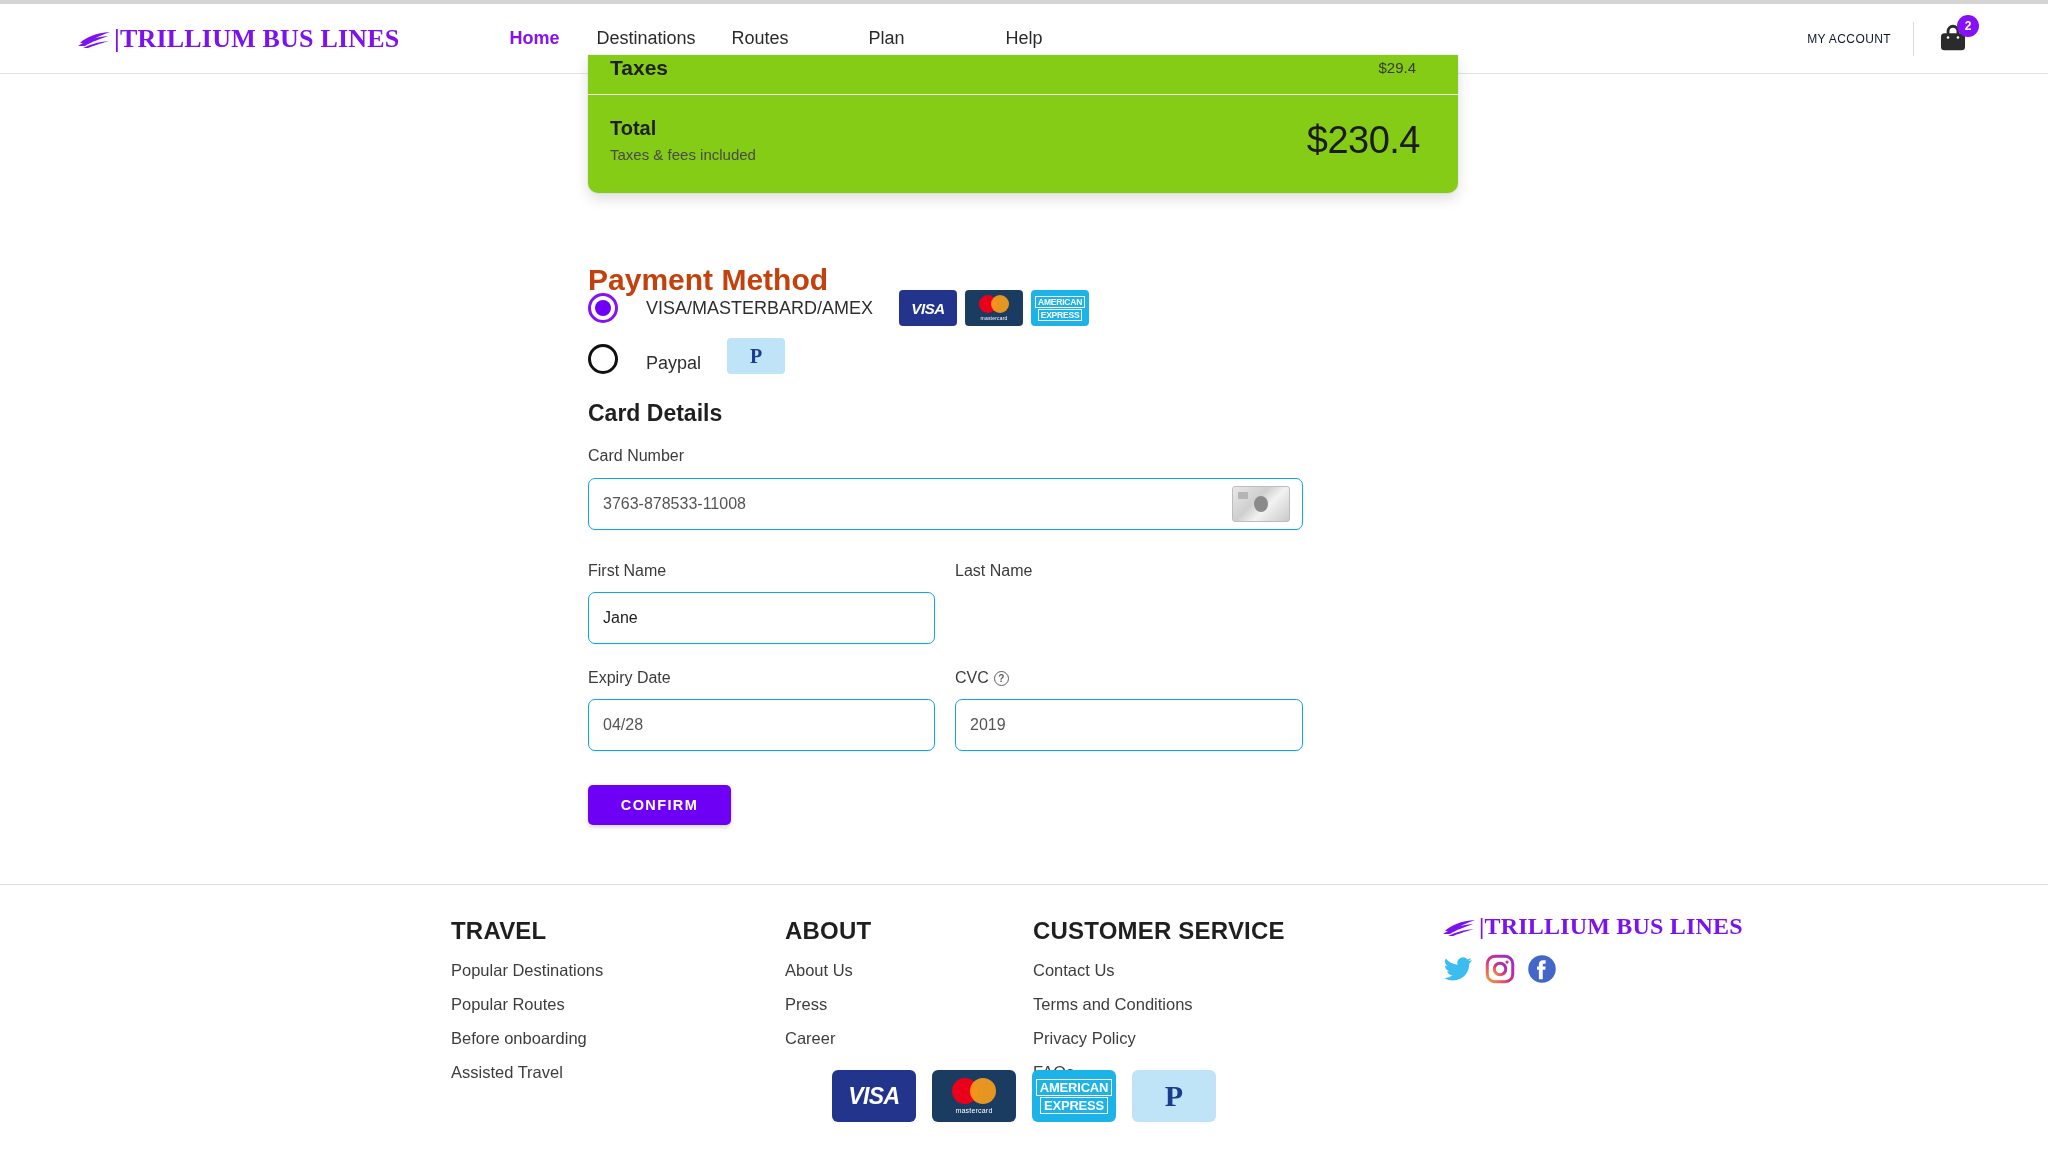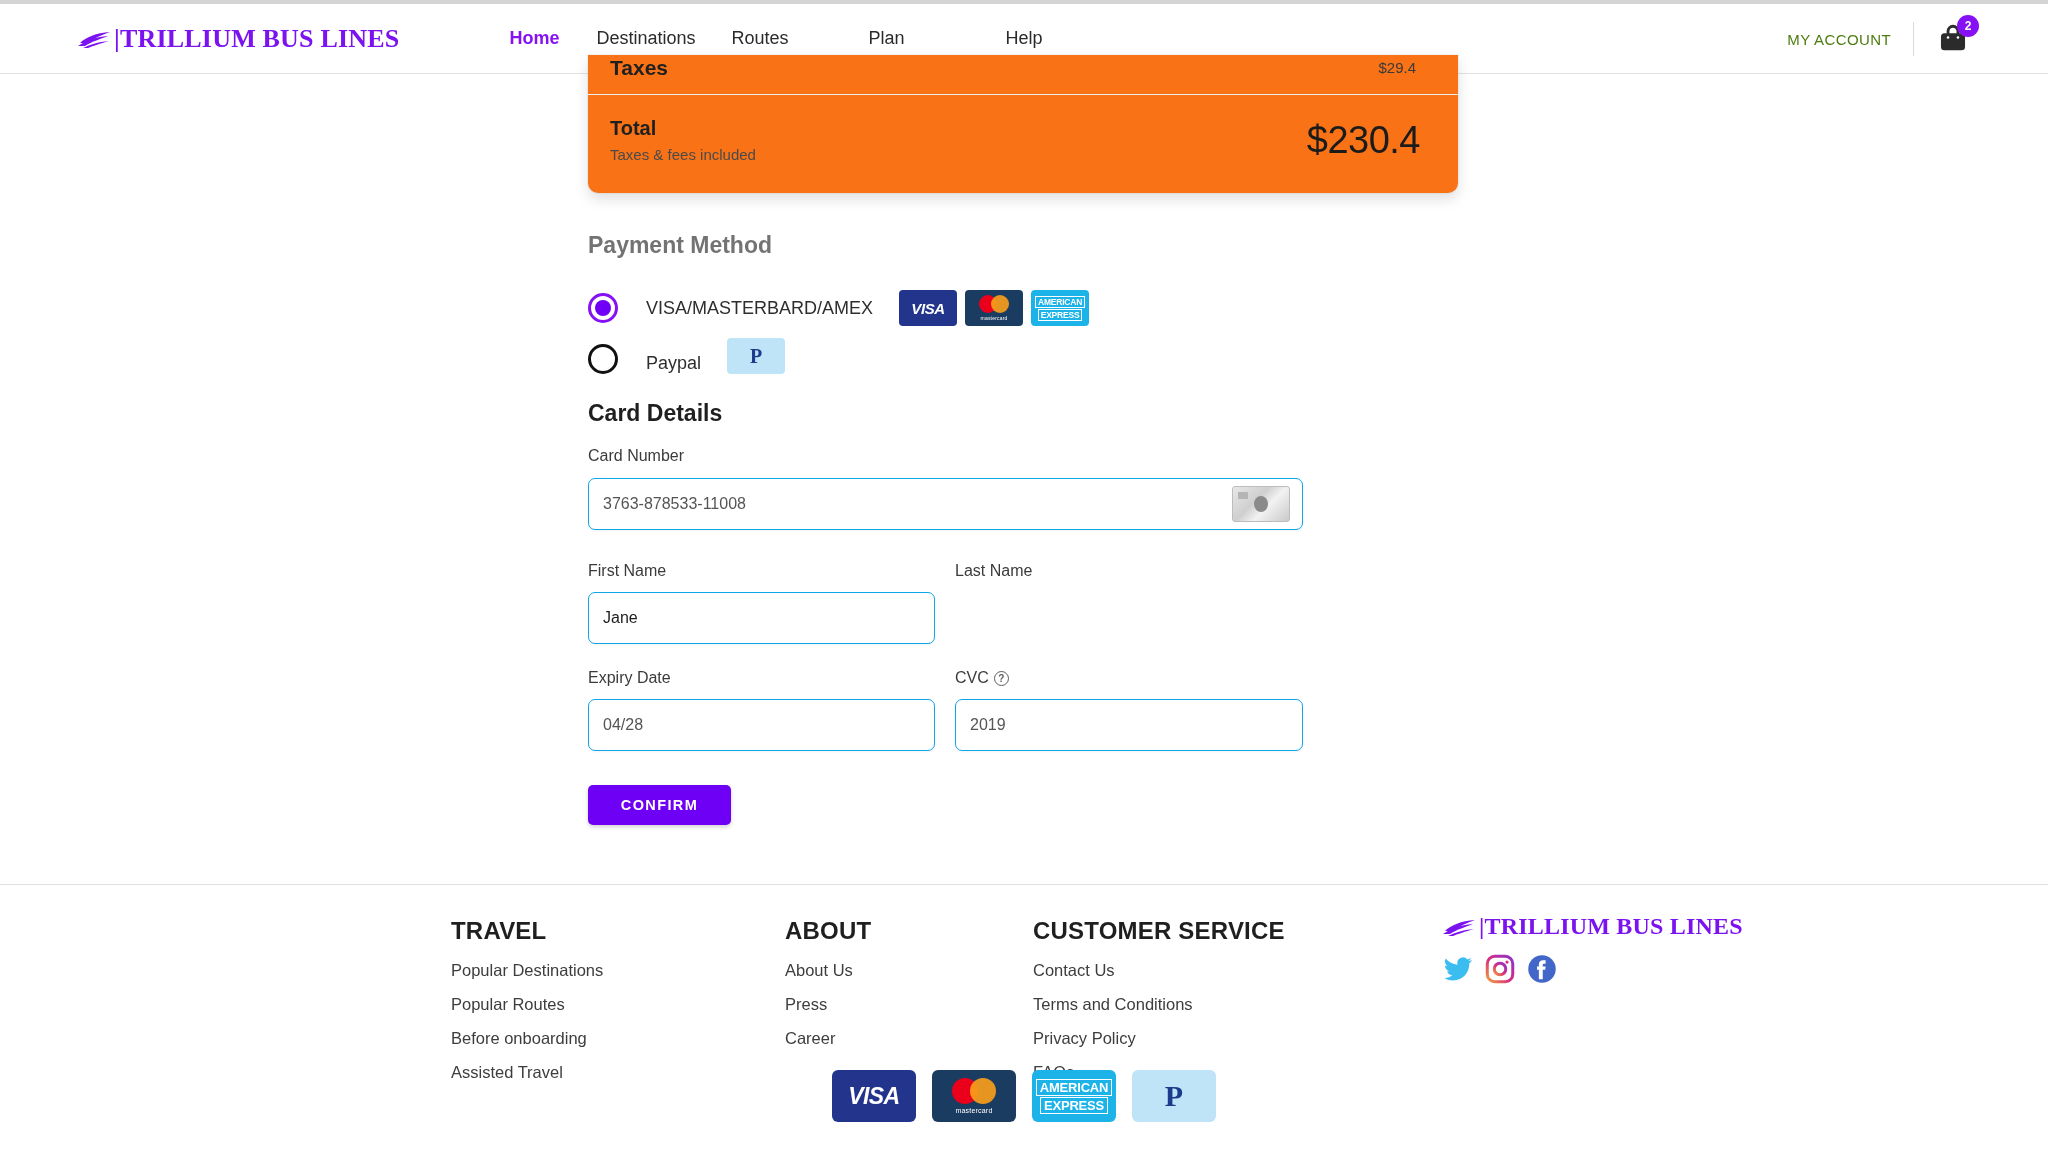--- a/index.html
+++ b/index.html
@@ -38,58 +38,58 @@
   .nav .slot:first-child { width: 87px; }
   .nav .slot:nth-child(2) { width: 135px; }
   .nav .slot:nth-child(3) { width: 137px; }
   .nav .slot:nth-child(4) { width: 137px; }
 
   .header-right {
     position: absolute; right: 78px; top: 0; height: 70px;
     display: flex; align-items: center; gap: 0;
   }
   .my-account {
-    font-size: 15px; color: #4d7c0f; letter-spacing: .4px;
+    font-size: 12px; color: #0f172a; letter-spacing: .4px;
     white-space: nowrap; text-decoration: none;
   }
   .divider-v { width:1px; height: 34px; background:#d9d9d9; margin: 0 22px; }
   .bag-wrap { position: relative; width: 34px; height: 34px; }
   .bag-badge {
     position: absolute; top: -7px; right: -9px;
     width: 22px; height: 22px; border-radius: 50%;
     background: #8711f5; color: #fff;
     font-size: 12px; font-weight: 600;
     display:flex; align-items:center; justify-content:center;
   }
 
   
   .summary-card {
     position: absolute; left: 588px; top: 55px; width: 870px;
-    background: #f97316;
+    background: #84cc16;
     border-radius: 0 0 10px 10px;
     box-shadow: 0 6px 14px rgba(0,0,0,.13), 0 0 0 1px rgba(0,0,0,.035);
   }
   .row-taxes {
     display:flex; justify-content: space-between; align-items:center;
     padding: 0 42px 14px 22px; height: 40px;
     border-bottom: 1px solid #eeeeee;
   }
   .row-taxes .lbl { font-size: 21px; font-weight: 700; color:#1f1f1f; }
   .row-taxes .val { font-size: 15px; color:#3a3a3a; }
   .row-total {
     display:flex; justify-content: space-between; align-items:center;
     padding: 22px 38px 30px 22px;
   }
   .total-left .t1 { font-size: 20px; font-weight: 700; color:#1f1f1f; }
   .total-left .t2 { font-size: 15px; color:#4a4a4a; margin-top: 6px; }
   .total-amount { font-size: 38px; font-weight: 400; color:#1b1b1b; letter-spacing:-.5px; }
 
   
   .section { position: absolute; left: 588px; }
-  .pm-title { top: 232px; font-size: 23px; font-weight: 700; color:#737373; }
+  .pm-title { top: 263px; font-size: 30px; font-weight: 700; color:#c2410c; }
   .pm-opt1 { top: 290px; display:flex; align-items:center; }
   .pm-opt2 { top: 338px; display:flex; align-items:flex-end; }
 
   .radio {
     width: 30px; height: 30px; border-radius: 50%;
     border: 3px solid #111; background:#fff;
     display:flex; align-items:center; justify-content:center;
     flex: none;
   }
   .radio.on { border-color: #8711f5; }

